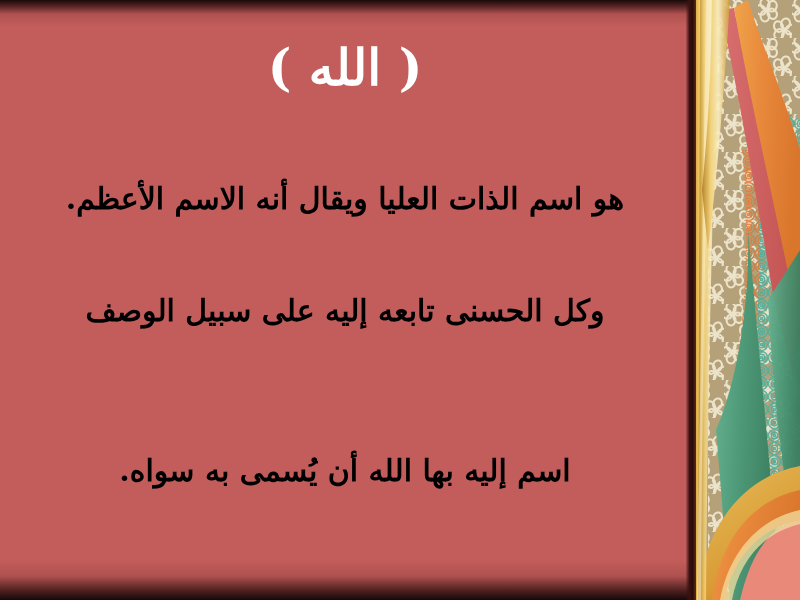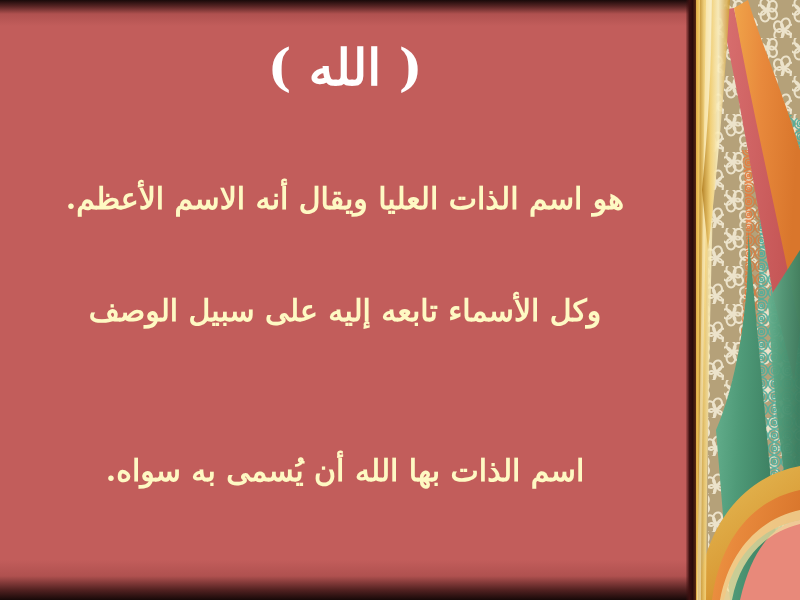--- a/index.html
+++ b/index.html
@@ -60,21 +60,21 @@
     line-height: 1.05;
     letter-spacing: 1px;
     direction: rtl;
     text-align: center;
   }
 
   .body-para {
     position: absolute;
     left: 20px;
     width: 650px;
-    color: #fef9c3;
+    color: #000000;
     font-family: "DejaVu Serif", "Liberation Serif", serif;
     font-size: 30px;
     font-weight: 700;
     line-height: 1.28;
     direction: rtl;
     text-align: center;
   }
   #para-1 { top: 180px; }
   #para-2 { top: 292px; }
   #para-3 { top: 452px; }
@@ -112,24 +112,24 @@
 
   <div id="content-field"></div>
 
   <div id="text-stack">
 
     <div class="slide-title">( الله )</div>
 
     <div class="body-para" id="para-1">هو اسم الذات العليا ويقال أنه الاسم الأعظم.</div>
 
     <div class="body-para" id="para-2">
-      <div>وكل الأسماء تابعه إليه على سبيل الوصف</div>
+      <div>وكل الحسنى تابعه إليه على سبيل الوصف</div>
     </div>
 
-    <div class="body-para" id="para-3">اسم الذات بها الله أن يُسمى به سواه.</div>
+    <div class="body-para" id="para-3">اسم إليه بها الله أن يُسمى به سواه.</div>
   </div>
 
   <div id="right-border">
     <svg width="110" height="600" viewBox="0 0 110 600" xmlns="http://www.w3.org/2000/svg">
       <defs>
 
         <g id="flower">
           <g fill="none" stroke="#efe6cf" stroke-width="2.1">
             <ellipse cx="0" cy="-6.4" rx="4.4" ry="5.4"></ellipse>
             <ellipse cx="6.1" cy="-2.0" rx="5.4" ry="4.4" transform="rotate(72)"></ellipse>

